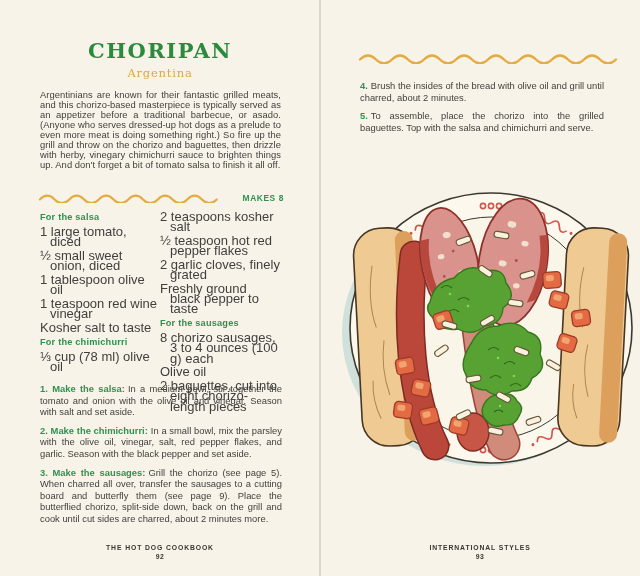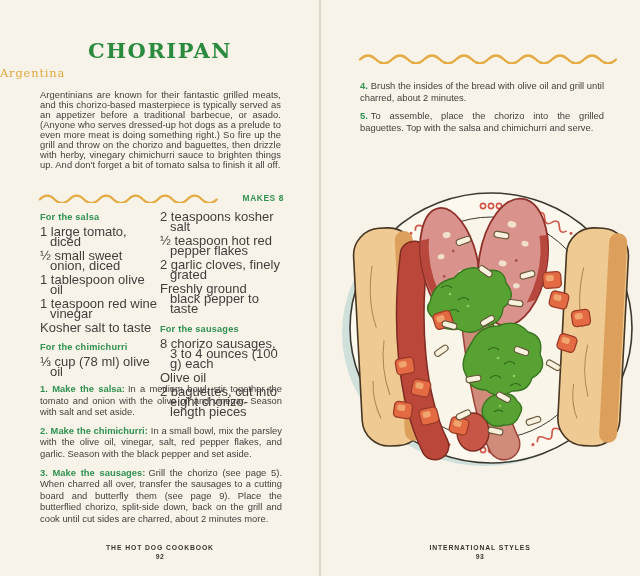--- a/index.html
+++ b/index.html
@@ -13,34 +13,34 @@
   #left-page{left:0}
   #right-page{left:320px}
   .gutter{position:absolute;left:319px;top:0;width:2px;height:576px;background:#dcd6c8}
 
   .title{
     position:absolute;top:38px;left:0;width:100%;text-align:center;
     font-family:"DejaVu Serif", serif;font-weight:bold;font-size:21px;
     letter-spacing:1.5px;color:#2a8a3e;
   }
   .subtitle{
-    position:absolute;top:66px;left:0;width:100%;text-align:left;
+    position:absolute;top:66px;left:0;width:100%;text-align:center;
     font-family:"DejaVu Serif", serif;font-size:11.5px;letter-spacing:.8px;color:#e0a73e;
   }
   .intro{
     position:absolute;top:90px;left:40px;width:241px;
     font-size:9.4px;line-height:10px;text-align:justify;letter-spacing:.05px;
   }
   .makes-row{position:absolute;top:193px;left:38px;width:246px;display:flex;align-items:center;gap:24px}
   .makes-label{font-size:8.4px;font-weight:bold;color:#2f9150;letter-spacing:.6px;white-space:nowrap}
   .wave{display:block}
 
   .ingredients{position:absolute;top:212px;left:40px;width:248px;display:flex;gap:0}
   .ing-col{width:120px}
-  .ing-block + .ing-block{margin-top:9px}
+  .ing-block + .ing-block{margin-top:3px}
   .ing-heading{font-size:9.2px;font-weight:bold;color:#2f9150;margin:0 0 5px;letter-spacing:.2px}
   .ing-item{font-size:13px;line-height:10.2px;margin:0 0 3.6px;padding-left:10px;text-indent:-10px}
 
   .steps{position:absolute;left:40px;width:242px}
   #left-page .steps{top:383px}
   #right-page .steps{top:80px;left:40px;width:244px}
   .step{font-size:9.4px;line-height:11.6px;text-align:justify;margin:0 0 7px}
   .step .lead{color:#2f9150;font-weight:bold;margin-right:3px}
 
   .right-wave{position:absolute;top:52px;left:38px}

